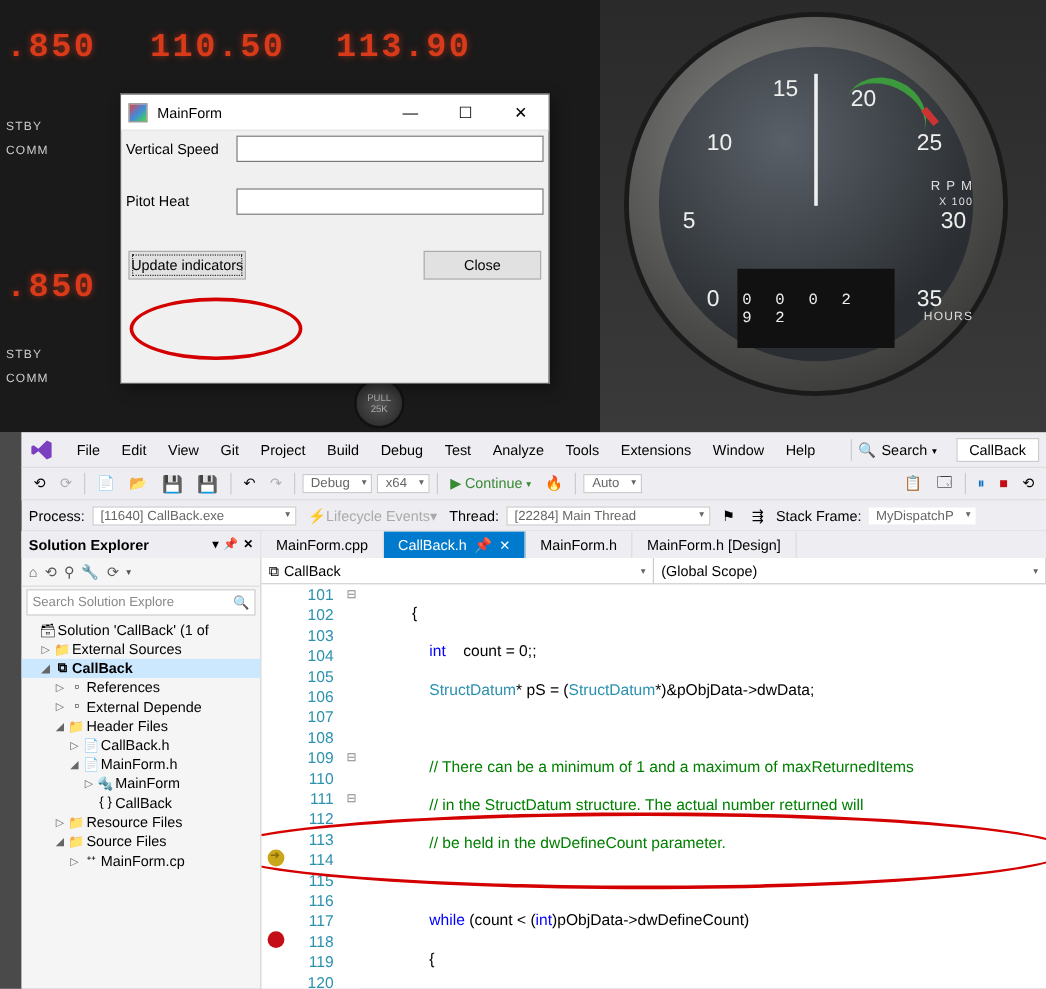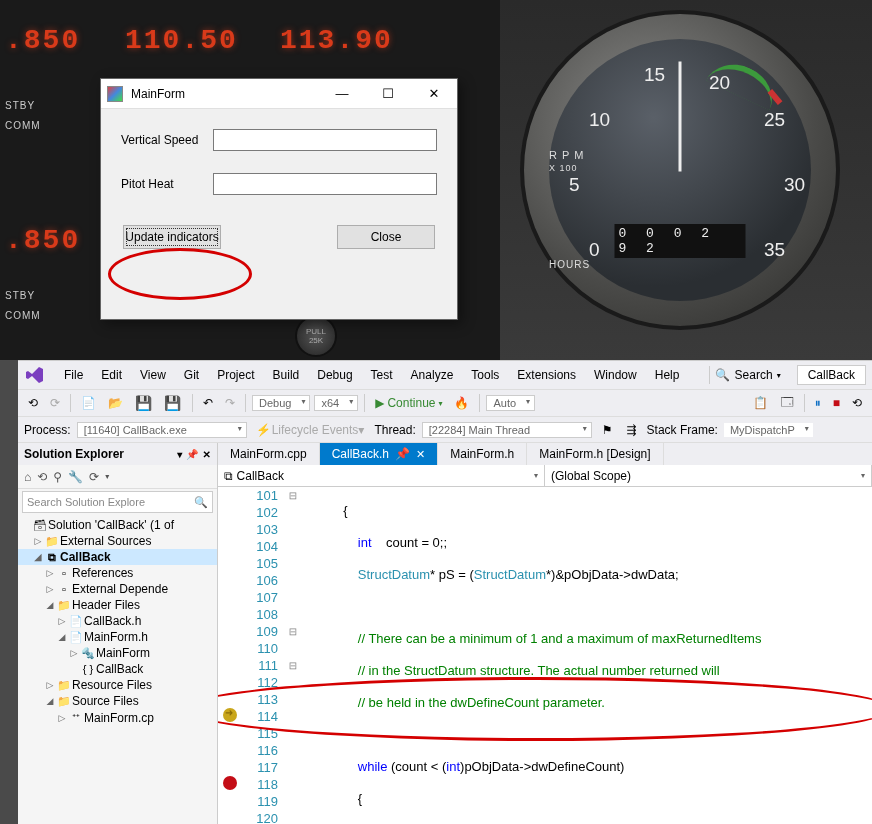--- a/index.html
+++ b/index.html
@@ -14,39 +14,39 @@
 .lcd3 { top: 25px; left: 280px; }
 .lcd4 { top: 225px; left: 5px; }
 .radio-lbl { position: absolute; color: #ccc; font-size: 10px; letter-spacing: 1px; }
 .rl1 { top: 100px; left: 5px; }
 .rl2 { top: 290px; left: 5px; }
 .rl3 { top: 120px; left: 5px; }
 .rl4 { top: 310px; left: 5px; }
 
 .gauge { position: absolute; top: 10px; left: 520px; width: 320px; height: 320px; border-radius: 50%; background: radial-gradient(circle at 40% 35%, #8a8a88, #4a4a48 60%, #2a2a28); border: 4px solid #1a1a1a; }
 .gauge-inner { position: absolute; top: 25px; left: 25px; right: 25px; bottom: 25px; border-radius: 50%; background: radial-gradient(circle at 40% 30%, #5a6068, #2a2e32 70%); }
-.gauge-label { position: absolute; width: 100%; text-align: left; color: #ddd; font-size: 11px; letter-spacing: 1px; }
+.gauge-label { position: absolute; width: 100%; text-align: right; color: #ddd; font-size: 11px; letter-spacing: 1px; }
 .gl-rpm { top: 110px; }
 .gl-x100 { top: 124px; font-size: 9px; }
 .gl-hours { top: 220px; font-size: 10px; }
-.gauge-counter { position: absolute; top: 185px; left: 50%; transform: translateX(-50%); background: #111; color: #eee; padding: 2px 4px; font-family: "Courier New", monospace; font-size: 13px; letter-spacing: 6px; }
+.gauge-counter { position: absolute; top: 185px; left: 50%; transform: translateX(-50%); background: #111; color: #eee; padding: 18px 4px; font-family: "Courier New", monospace; font-size: 13px; letter-spacing: 6px; }
 .gauge-tick { position: absolute; color: #eee; font-size: 19px; }
 .gauge-needle { position: absolute; top: 50%; left: 50%; width: 110px; height: 3px; background: #eee; transform-origin: left center; transform: rotate(-90deg); }
 .gauge-arc-green { position: absolute; top: 28px; right: 32px; width: 70px; height: 30px; border-top: 6px solid #3c9a3c; border-radius: 50% 50% 0 0 / 100% 100% 0 0; transform: rotate(25deg); }
 .gauge-arc-red { position: absolute; top: 55px; right: 28px; width: 16px; height: 6px; background: #c33; transform: rotate(50deg); }
 
 .pull-knob { position: absolute; top: 315px; left: 295px; width: 42px; height: 42px; border-radius: 50%; background: radial-gradient(#555, #222); border: 2px solid #111; color: #aaa; font-size: 8px; display: flex; flex-direction: column; align-items: center; justify-content: center; }
 
 
 .mainform { position: absolute; top: 78px; left: 100px; width: 358px; height: 242px; background: #f0f0f0; border: 1px solid #646464; box-shadow: 4px 4px 12px rgba(0,0,0,0.4); }
 .mf-titlebar { height: 30px; display: flex; align-items: center; background: #fff; border-bottom: 1px solid #e0e0e0; }
 .mf-icon { width: 16px; height: 16px; margin: 0 6px; background: linear-gradient(135deg, #d44, #48d 50%, #4d4); border: 1px solid #888; }
 .mf-title { flex: 1; font-size: 12px; padding-left: 2px; }
 .mf-btn { width: 46px; height: 30px; display: flex; align-items: center; justify-content: center; font-size: 13px; }
-.mf-body { padding: 20px; }
+.mf-body { padding: 4px; }
 .mf-row { display: flex; align-items: center; margin-bottom: 22px; }
 .mf-lbl { width: 92px; font-size: 12px; }
 .mf-input { flex: 1; height: 22px; border: 1px solid #7a7a7a; background: #fff; padding: 0 4px; font-size: 12px; }
 .mf-footer { display: flex; justify-content: space-between; margin-top: 30px; padding: 0 2px; }
 .mf-button { width: 98px; height: 24px; font-size: 12px; background: #e1e1e1; border: 1px solid #adadad; }
 .mf-button.focus { outline: 1px dotted #333; outline-offset: -4px; }
 
 .red-oval-1 { position: absolute; top: 248px; left: 108px; width: 144px; height: 52px; border: 3px solid #d40000; border-radius: 50%; pointer-events: none; }
 
 

